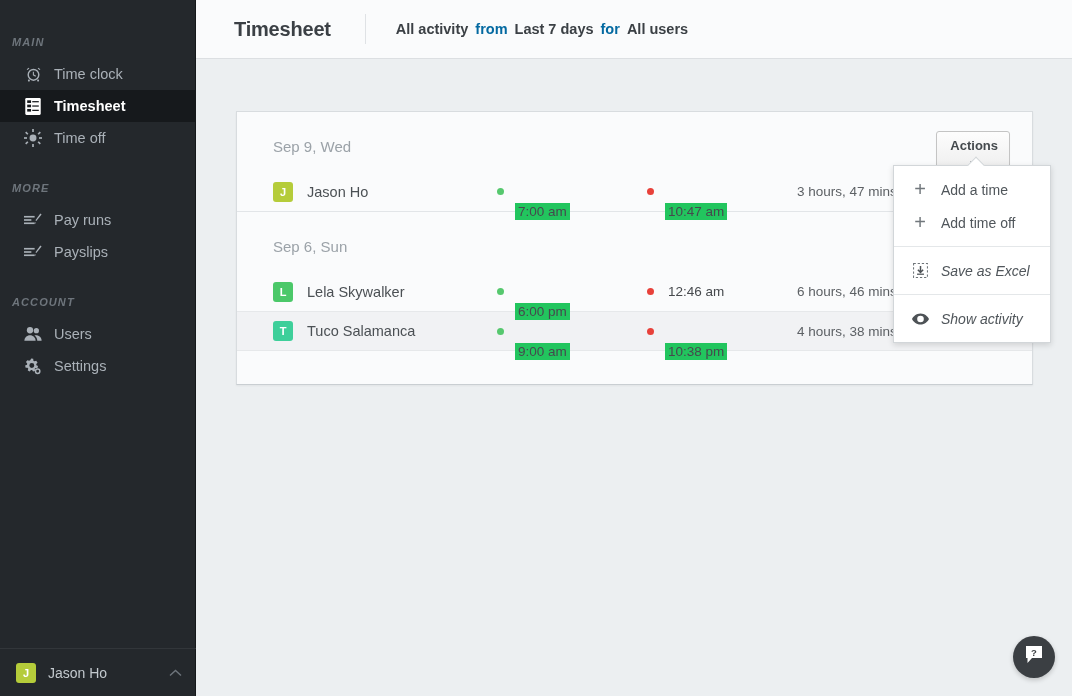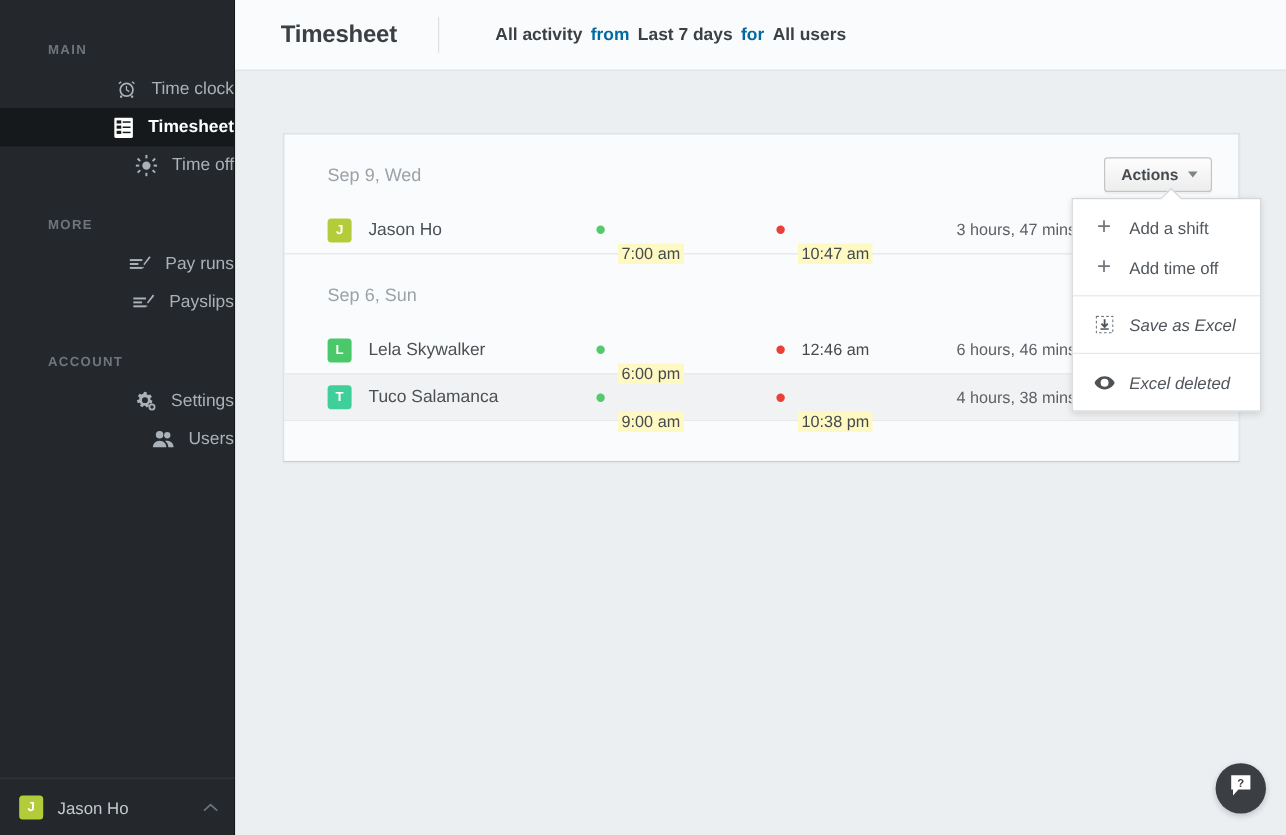--- a/index.html
+++ b/index.html
@@ -30,31 +30,31 @@
     font-size: 26px;
     font-weight: 400;
     letter-spacing: -0.6px;
   }
   .nav { padding-top: 36px; }
   .nav-section-label {
     color: #6e757c;
     font-size: 11px;
     font-weight: bold;
     letter-spacing: 1.1px;
-    padding: 0 0 10px 40px;
+    padding: 0 0 10px 12px;
+    font-style: italic;
   }
   .nav-item {
     display: flex; align-items: center;
     height: 32px;
     padding-left: 24px;
     color: #aab1b8;
     font-size: 14.5px;
     cursor: pointer;
     text-decoration: none;
-    justify-content: flex-end;
   }
   .nav-item.active {
     background: #16191c;
     color: #ffffff;
     font-weight: bold;
   }
   .nav-icon {
     width: 18px; height: 18px;
     margin-right: 12px;
     display: inline-flex; align-items: center; justify-content: center;
@@ -84,21 +84,21 @@
   
   .main { flex: 1; position: relative; background: #eceff1; height: 696px; }
   .topbar {
     height: 59px; background: #fafbfc;
     border-bottom: 1px solid #dcdfe2;
     display: flex; align-items: center;
     padding-left: 38px;
   }
   .page-title { font-size: 20px; font-weight: bold; color: #3b4045; letter-spacing: -0.2px; }
   .topbar-sep { width: 1px; height: 30px; background: #dfe2e5; margin: 0 30px 0 34px; }
-  .filters { display: flex; align-items: baseline; font-size: 14.5px; margin-left: 17px; }
+  .filters { display: flex; align-items: baseline; font-size: 14.5px; }
   .filter-strong { color: #3b4045; font-weight: bold; cursor: pointer; }
   .filter-weak { color: #0369a1; margin: 0 7px; font-weight: bold; }
 
   .content { padding: 52px 40px 0 40px; }
 
   .card {
     background: #fafbfc;
     border: 1px solid #d8dcdf;
     border-bottom-color: #c9ced2;
     box-shadow: 0 1px 2px rgba(0,0,0,0.05);
@@ -117,20 +117,21 @@
     background: linear-gradient(to bottom, #fdfdfd 0%, #ededed 100%);
     border: 1px solid #c4c4c4;
     border-radius: 3px;
     padding: 6px 11px 6px 13px;
     font-size: 13px;
     font-weight: bold;
     color: #454a4e;
     cursor: pointer;
     display: inline-flex; align-items: center; gap: 8px;
     box-shadow: 0 1px 1px rgba(0,0,0,0.05);
+    flex-direction: column;
   }
   .actions-caret {
     width: 0; height: 0;
     border-left: 4px solid transparent;
     border-right: 4px solid transparent;
     border-top: 5px solid #7d8488;
   }
 
   .shift-row {
     display: flex; align-items: center;
@@ -156,21 +157,21 @@
   .time-cell { display: flex; align-items: center; width: 150px; flex: 0 0 150px; }
   .dot { width: 7px; height: 7px; border-radius: 50%; flex: 0 0 7px; }
   .dot.in { background: #56c86e; }
   .dot.out { background: #e8413a; }
   .time-text {
     margin-left: 11px;
     font-size: 13.5px;
     color: #46494d;
     padding: 1px 3px;
   }
-  .time-text.hl { background: #fef9c3; margin-top: 40px; }
+  .time-text.hl { background: #22c55e; margin-top: 40px; }
   .duration {
     font-size: 13.5px;
     color: #5d6165;
     white-space: nowrap;
   }
   .card-footer { height: 33px; background: #fafbfc; }
 
   
   .dropdown {
     position: absolute;
@@ -301,37 +302,37 @@
           </svg>
         </span>
         <span>Payslips</span>
       </div>
 
       <div class="nav-gap"></div>
 
       <div class="nav-section-label">ACCOUNT</div>
       <div class="nav-item">
         <span class="nav-icon">
-          <svg width="19" height="19" viewBox="0 0 24 24" fill="#aab1b8">
-            <path d="M9.6 1.4 8.3 3.6a6.6 6.6 0 0 0-1.5.6L4.5 3.5 2.6 6l1.7 1.9a6.6 6.6 0 0 0-.2 1.6L1.5 10.8l.7 3 2.5-.3c.3.5.6.9 1 1.3l-.7 2.4 2.7 1.4 1.5-2a6.6 6.6 0 0 0 1.6.1l1.3 2.1 2.8-1.3-.6-2.4c.4-.3.8-.7 1.1-1.2l2.4.4.9-3-2.2-1.1a6.6 6.6 0 0 0-.2-1.6l1.8-1.7-1.8-2.5-2.4.6a6.6 6.6 0 0 0-1.4-.8l-.2-2.5zm.8 5.9a3.3 3.3 0 1 1 0 6.6 3.3 3.3 0 0 1 0-6.6z"></path>
-            <path d="M18.2 14.4a3.9 3.9 0 1 0 0 7.8 3.9 3.9 0 0 0 0-7.8zm0 2a1.9 1.9 0 1 1 0 3.8 1.9 1.9 0 0 1 0-3.8z"></path>
-          </svg>
-        </span>
-        <span>Settings</span>
-      </div>
-      <div class="nav-item">
-        <span class="nav-icon">
           <svg width="19" height="16" viewBox="0 0 24 20" fill="#aab1b8">
             <circle cx="8" cy="5" r="4.2"></circle>
             <circle cx="16.5" cy="5.6" r="3.5"></circle>
             <path d="M0.5 19c0-4.3 3.4-7.4 7.5-7.4s7.5 3.1 7.5 7.4z"></path>
             <path d="M14 11.9c3.8-.7 9.5.9 9.5 7.1h-5.8c0-2.9-1.4-5.4-3.7-7.1z"></path>
           </svg>
         </span>
         <span>Users</span>
+      </div>
+      <div class="nav-item">
+        <span class="nav-icon">
+          <svg width="19" height="19" viewBox="0 0 24 24" fill="#aab1b8">
+            <path d="M9.6 1.4 8.3 3.6a6.6 6.6 0 0 0-1.5.6L4.5 3.5 2.6 6l1.7 1.9a6.6 6.6 0 0 0-.2 1.6L1.5 10.8l.7 3 2.5-.3c.3.5.6.9 1 1.3l-.7 2.4 2.7 1.4 1.5-2a6.6 6.6 0 0 0 1.6.1l1.3 2.1 2.8-1.3-.6-2.4c.4-.3.8-.7 1.1-1.2l2.4.4.9-3-2.2-1.1a6.6 6.6 0 0 0-.2-1.6l1.8-1.7-1.8-2.5-2.4.6a6.6 6.6 0 0 0-1.4-.8l-.2-2.5zm.8 5.9a3.3 3.3 0 1 1 0 6.6 3.3 3.3 0 0 1 0-6.6z"></path>
+            <path d="M18.2 14.4a3.9 3.9 0 1 0 0 7.8 3.9 3.9 0 0 0 0-7.8zm0 2a1.9 1.9 0 1 1 0 3.8 1.9 1.9 0 0 1 0-3.8z"></path>
+          </svg>
+        </span>
+        <span>Settings</span>
       </div>
     </nav>
 
     <div class="sidebar-footer">
       <span class="footer-avatar">J</span>
       <span class="footer-name">Jason Ho</span>
       <span class="footer-caret">
         <svg width="13" height="8" viewBox="0 0 13 8" fill="none" stroke="#6e757c" stroke-width="1.4">
           <path d="M1 6.5 6.5 1.5 12 6.5"></path>
         </svg>
@@ -417,21 +418,21 @@
       </div>
 
       <div class="dropdown">
         <div class="dropdown-arrow"></div>
 
         <div class="menu-group">
           <div class="menu-item">
             <span class="menu-icon">
                 <span class="plus-glyph">+</span>
               </span>
-            <span>Add a shift</span>
+            <span>Add a time</span>
           </div>
           <div class="menu-item">
             <span class="menu-icon">
                 <span class="plus-glyph">+</span>
               </span>
             <span>Add time off</span>
           </div>
         </div>
 
         <div class="menu-group">
@@ -448,21 +449,21 @@
         </div>
 
         <div class="menu-group">
           <div class="menu-item">
             <span class="menu-icon">
               <svg width="17" height="12" viewBox="0 0 20 13" fill="#4d5256">
                 <path d="M10 0C5 0 1.4 3.5 0 6.5 1.4 9.5 5 13 10 13s8.6-3.5 10-6.5C18.6 3.5 15 0 10 0zm0 2.6a3.9 3.9 0 1 1 0 7.8 3.9 3.9 0 0 1 0-7.8z"></path>
                 <circle cx="10" cy="6.5" r="2.4" fill="#ffffff"></circle>
               </svg>
             </span>
-            <span>Excel deleted</span>
+            <span>Show activity</span>
           </div>
         </div>
       </div>
     </div>
 
     <div class="help-btn">
       <span>
         <svg width="20" height="20" viewBox="0 0 20 20">
           <path d="M2 1h16v12H8l-4.5 5V13H2z" fill="#ffffff"></path>
           <text x="10" y="10.5" font-family="Liberation Sans, sans-serif" font-size="9.5" font-weight="bold" fill="#3b3f43" text-anchor="middle">?</text>

